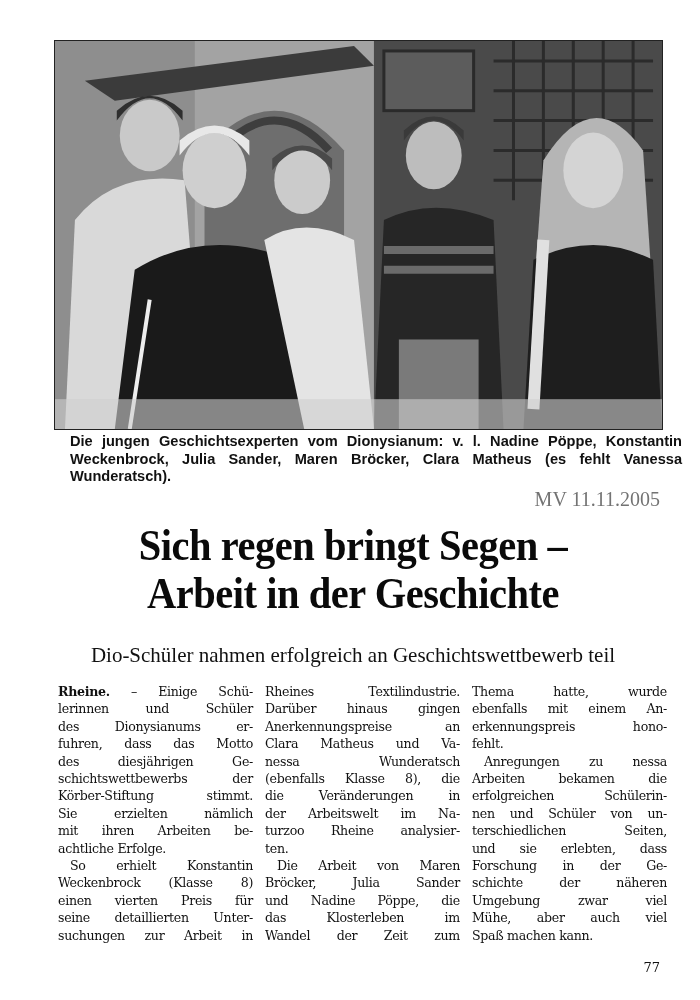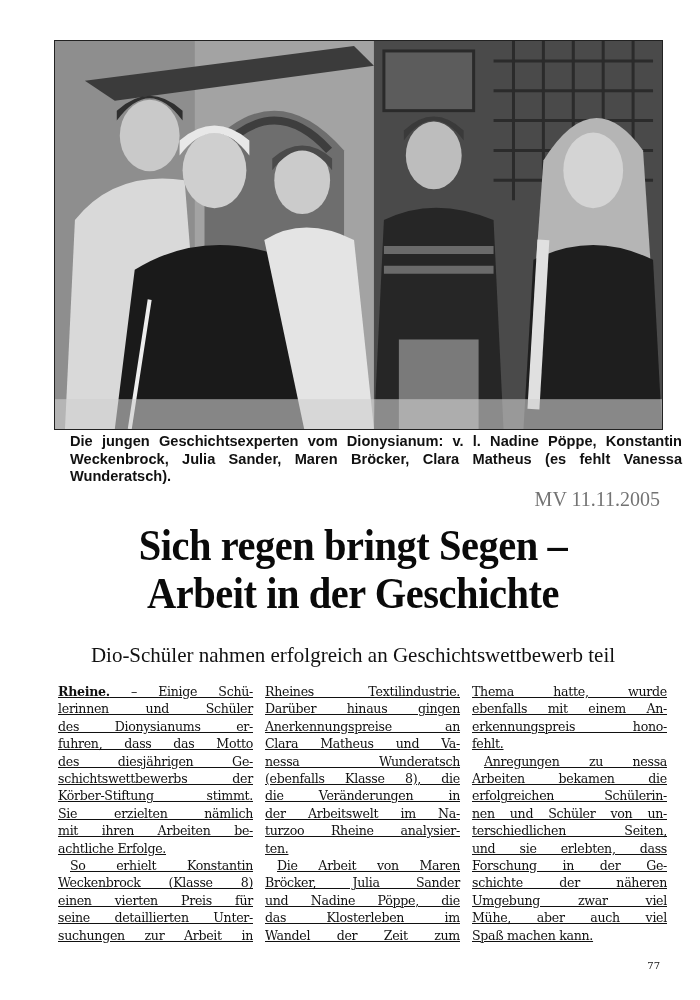--- a/index.html
+++ b/index.html
@@ -27,34 +27,34 @@
       font-size: 44px; line-height: 48px; text-align: center; color: #0a0a0a;
       letter-spacing: -0.5px; transform: scaleX(0.92); transform-origin: center top;
     }
     .subtitle {
       position: absolute; left: 40px; top: 643px; width: 626px;
       font-family: "Liberation Serif", serif; font-size: 21px; text-align: center; color: #111;
     }
 
     .columns {
       position: absolute; left: 58px; top: 683px; width: 610px;
-      display: flex; gap: 12px; text-decoration: underline;
+      display: flex; gap: 12px;
     }
     .col {
       width: 195px;
       font-family: "DejaVu Serif", serif; font-size: 12.6px; line-height: 17.4px;
       text-align: justify; color: #111; letter-spacing: -0.3px;
     }
     .col .line { display: block; text-align-last: justify; white-space: nowrap; }
     .col .line.last { text-align-last: left; }
     .dateline { font-weight: bold; }
 
     .page-num {
       position: absolute; right: 40px; top: 960px;
-      font-family: "DejaVu Serif", serif; font-size: 10px; color: #111;
+      font-family: "DejaVu Serif", serif; font-size: 13px; color: #111;
     }
   </style>
 </head>
 <body>
 
 <div class="photo">
   <svg viewBox="0 0 609 390" preserveAspectRatio="none">
 
     <rect x="0" y="0" width="609" height="390" fill="#7b7b7b"></rect>
     <rect x="0" y="0" width="140" height="390" fill="#8e8e8e"></rect>

